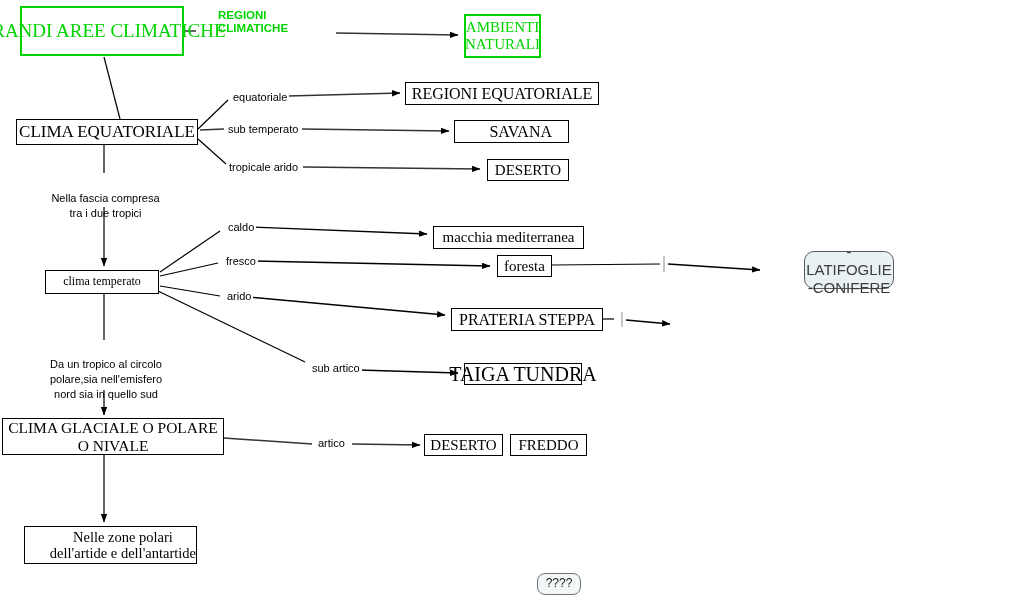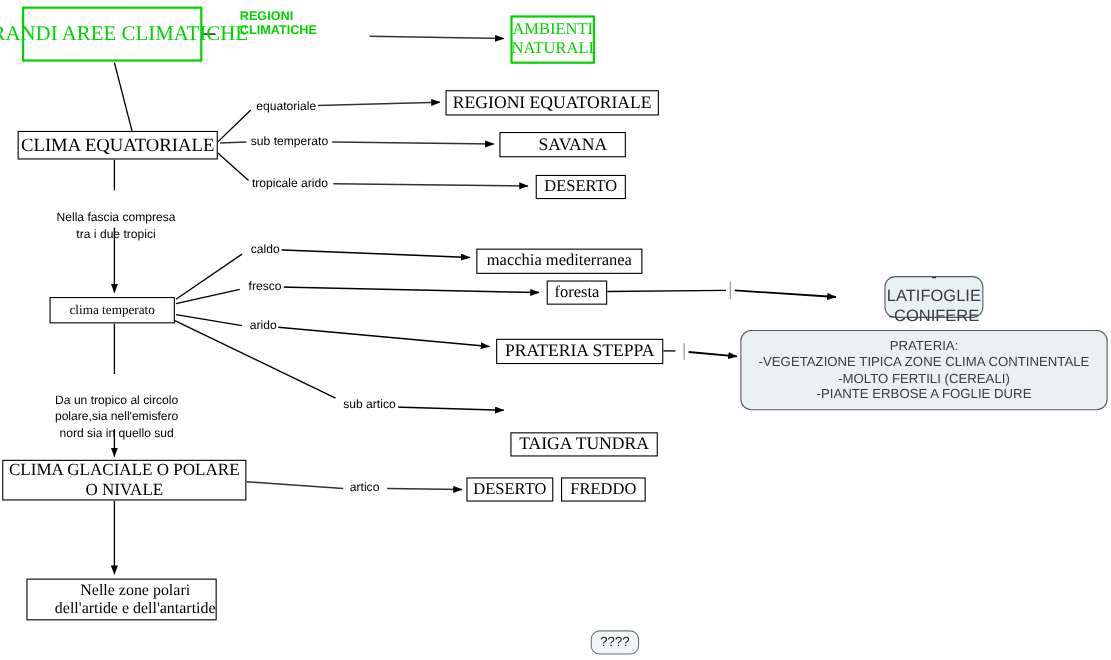--- a/index.html
+++ b/index.html
@@ -186,21 +186,21 @@
   </div>
 
   <div class="node boxed serif" style="left:497px; top:255px; width:55px; height:22px; font-size:15px;">
     <span>foresta</span>
   </div>
 
   <div class="node boxed serif" style="left:451px; top:308px; width:152px; height:23px; font-size:16px;">
     <span>PRATERIA STEPPA</span>
   </div>
 
-  <div class="node boxed serif" style="left:464px; top:363px; width:134px; height:22px; font-size:16px;margin-top:30px;">
+  <div class="node boxed serif" style="left:464px; top:363px; width:118px; height:22px; font-size:20px;">
     <span>TAIGA TUNDRA</span>
   </div>
 
   <div class="node boxed serif" style="left:2px; top:418px; width:222px; height:37px; font-size:15.5px; white-space:pre-line;">
     <span>CLIMA GLACIALE O POLARE
 O NIVALE</span>
   </div>
 
   <div class="node boxed serif" style="left:424px; top:434px; width:79px; height:22px; font-size:15px;">
     <span>DESERTO</span>
@@ -213,26 +213,20 @@
   <div class="node boxed serif" style="left:24px; top:526px; width:173px; height:38px; font-size:14.5px; white-space:pre-line;justify-content:flex-end;">
     <span>Nelle zone polari
 dell'artide e dell'antartide</span>
   </div>
 
   <div class="node rounded-note" style="left:764px; top:251px; width:90px; height:38px; font-size:15px; white-space:pre-line;margin-left:40px;">
     <span>-LATIFOGLIE
 -CONIFERE</span>
   </div>
 
-  <div class="node rounded-note" style="left:673px; top:300px; width:334px; height:73px; font-size:12px; white-space:pre-line;">
-    <span>PRATERIA:
--VEGETAZIONE TIPICA ZONE CLIMA CONTINENTALE
--MOLTO FERTILI (CEREALI)
--PIANTE ERBOSE A FOGLIE DURE</span>
-  </div>
 
   <div class="node qbox" style="left:537px; top:573px; width:44px; height:22px;">
     <span>????</span>
   </div>
 
   <div class="plain-note" style="left:24px; top:176px; width:163px;">
     <span>Nella fascia compresa
 tra i due tropici</span>
   </div>
 

